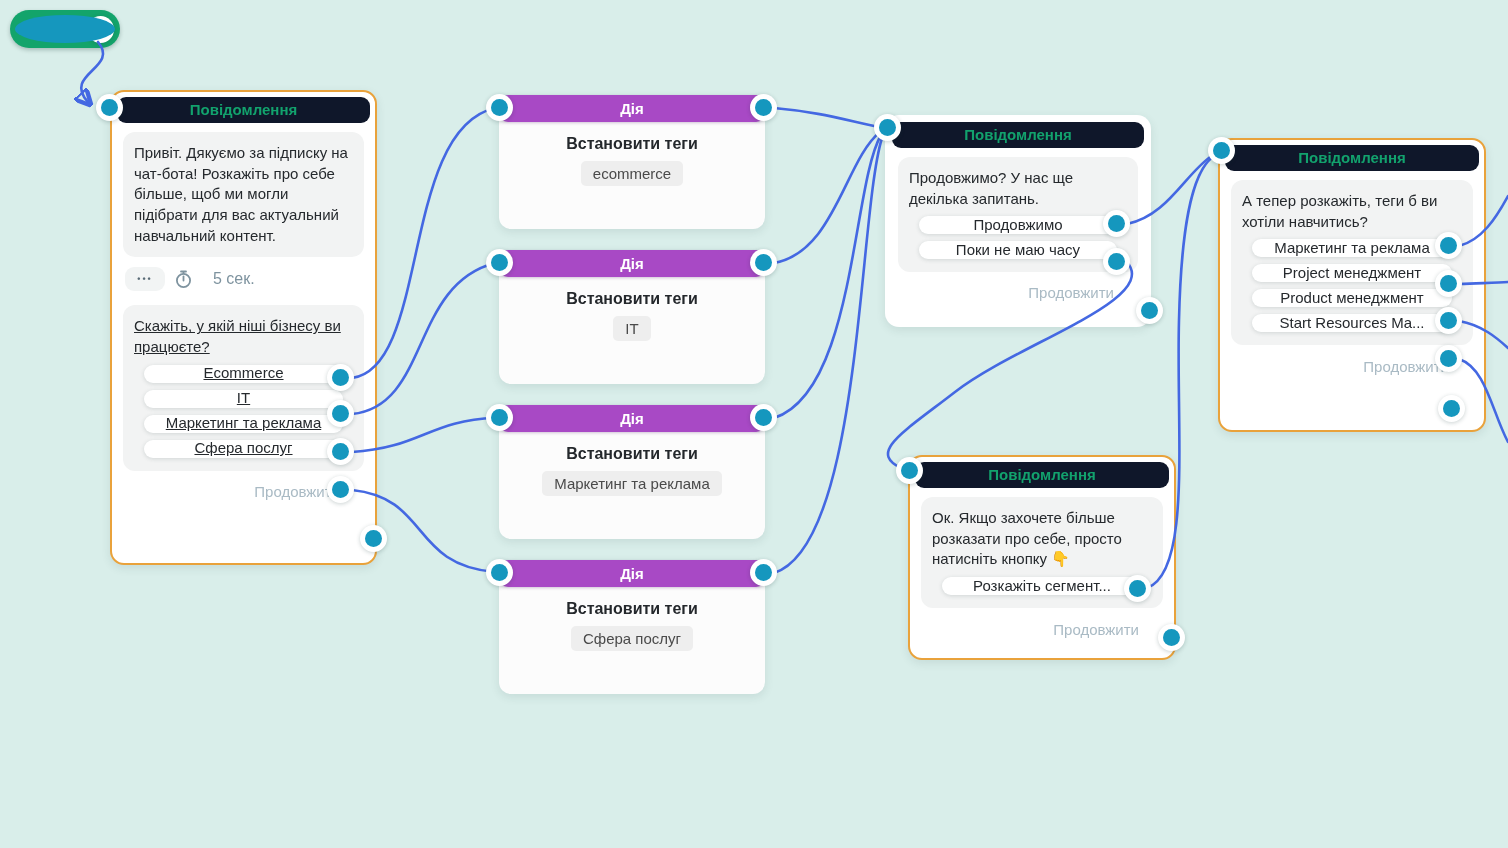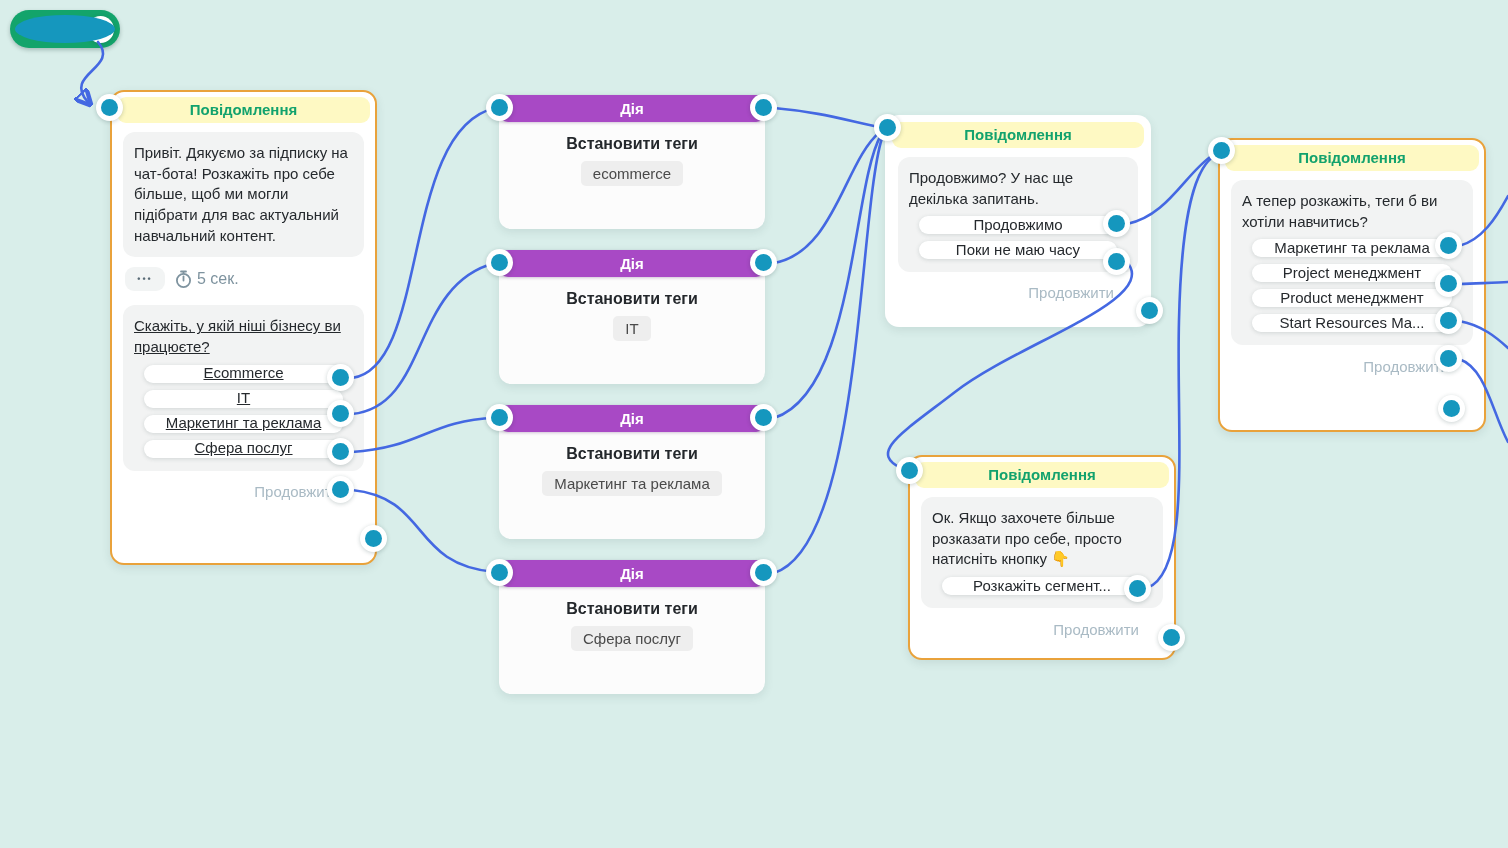--- a/index.html
+++ b/index.html
@@ -10,33 +10,33 @@
   .start-pill{position:absolute;left:10px;top:10px;width:110px;height:38px;background:#13a46b;
     border-radius:19px;display:flex;align-items:center;justify-content:space-between;
     padding:0 6px 0 22px;box-shadow:0 2px 4px rgba(0,40,30,.25);z-index:4;}
   .start-pill .lbl{color:#fff;font-weight:700;font-size:16px;}
   .start-pill .port{position:static;width:27px;height:27px;margin:0;}
 
   
   .node{position:absolute;background:#fff;border:2px solid rgba(255,255,255,.9);border-radius:14px;
     box-shadow:0 3px 10px rgba(30,60,60,.10);z-index:2;padding:5px;}
   .node.selected{border-color:#e9a23b;}
-  .msg-head{background:#fef9c3;color:#12a26d;font-weight:700;font-size:15px;text-align:center;
+  .msg-head{background:#0f172a;color:#12a26d;font-weight:700;font-size:15px;text-align:center;
     padding:5px 0;border-radius:9px;height:26px;line-height:16px;}
   .bubble{background:#f2f3f3;border-radius:12px;padding:11px;margin:9px 6px 0 6px;
     font-size:15px;line-height:1.38;color:#25292d;font-weight:500;}
   .chat-btn{position:relative;background:#fff;border-radius:16px;height:18px;margin:7px 10px 0 10px;
     display:flex;align-items:center;justify-content:center;font-size:15px;color:#25292d;
     box-shadow:0 1px 4px rgba(40,60,60,.16);font-weight:500;}
   .footer{display:flex;justify-content:flex-end;align-items:center;color:#a9bac4;
     font-size:15px;font-weight:500;padding:0 30px 0 0;}
   .meta-row{display:flex;align-items:center;gap:10px;margin:10px 6px 0 8px;color:#7e939f;}
   .more-btn{background:#f2f4f4;border-radius:9px;width:40px;height:24px;display:flex;
     align-items:center;justify-content:center;color:#5a6b76;font-size:9px;letter-spacing:2px;font-weight:700;}
-  .delay{font-size:16px;color:#7e939f;display:flex;align-items:center;gap:5px;}
+  .delay{font-size:16px;color:#7e939f;display:flex;align-items:center;gap:21px;}
 
   
   .action-node{position:absolute;width:266px;height:134px;background:#fcfcfc;border-radius:12px;
     box-shadow:0 3px 10px rgba(30,60,60,.10);z-index:2;padding-top:34px;}
   .action-head{position:absolute;top:0;left:0;right:0;height:27px;background:#a849c5;border-radius:9px;
     color:#fff;font-weight:700;font-size:15px;text-align:center;line-height:27px;
     box-shadow:0 1px 3px rgba(80,20,100,.25);}
   .action-title{text-align:center;font-weight:700;font-size:16px;color:#24282c;margin-top:6px;}
   .tag-chip{display:inline-block;background:#eeeeee;color:#4a4a4a;border-radius:5px;
     padding:4px 12px;font-size:15px;margin-top:8px;}

